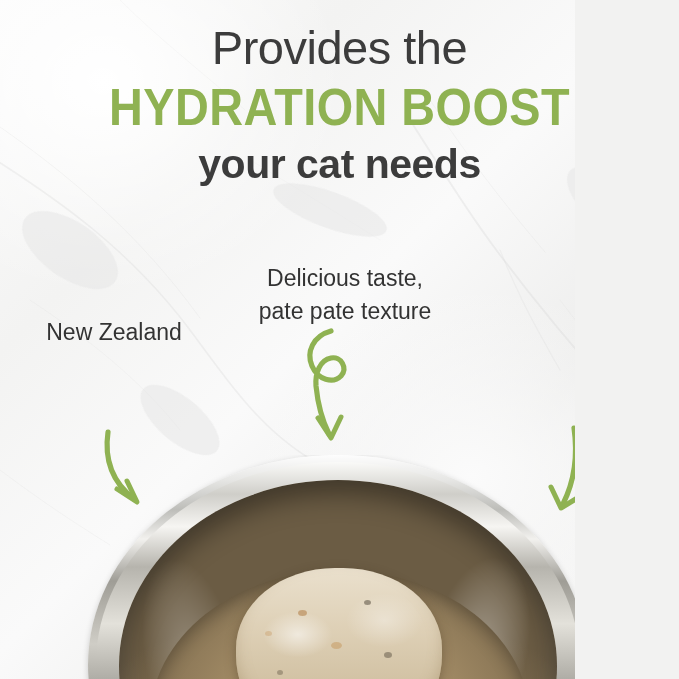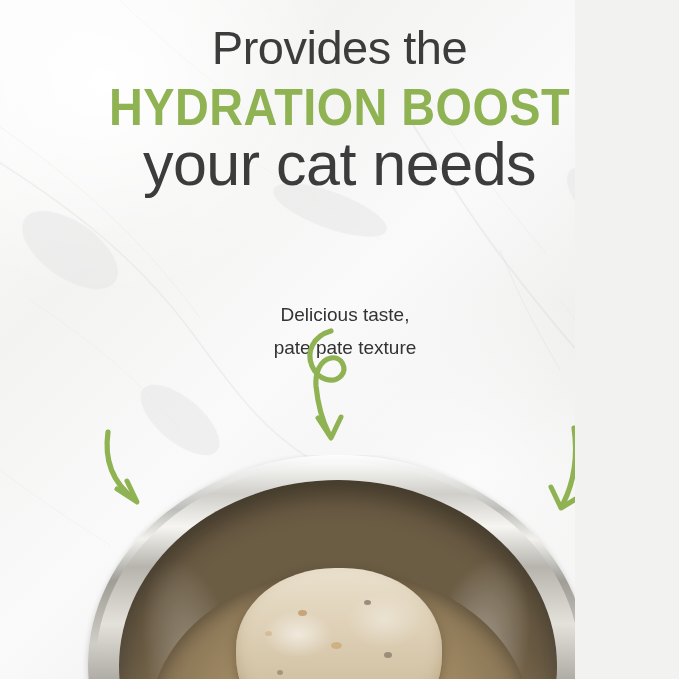--- a/index.html
+++ b/index.html
@@ -29,26 +29,26 @@
   }
   .h-line2{
     top:78px;
     font-size:52px;line-height:58px;
     color:#8fb252;font-weight:bold;
     letter-spacing:0.5px;
     transform:scaleX(0.90);
   }
   .h-line3{
     top:138px;
-    font-size:61px;line-height:52px;
-    color:#3c3c3c;letter-spacing:-0.5px;font-weight:400;
+    font-size:41px;line-height:52px;
+    color:#3c3c3c;letter-spacing:-0.5px;font-weight:700;
   }
 
   
-  .callout{position:absolute;text-align:center;color:#333333;font-size:19px;line-height:33px;font-weight:400;margin-top:36px;}
+  .callout{position:absolute;text-align:center;color:#333333;font-size:23px;line-height:33px;font-weight:400;}
   #callout-left{left:28px;top:316px;width:172px;}
   #callout-mid{left:245px;top:262px;width:200px;}
   #callout-right{left:465px;top:318px;width:172px;}
 
   
   #arrows{position:absolute;inset:0;width:679px;height:679px;pointer-events:none;}
 
   
   .bowl-wrap{position:absolute;left:0;top:455px;width:679px;height:224px;overflow:hidden;}
   .bowl-outer{
@@ -121,20 +121,21 @@
         <ellipse cx="330" cy="210" rx="60" ry="18" transform="rotate(20 330 210)"></ellipse>
       </g>
     </svg>
   </div>
 
   <div class="head h-line1">Provides the</div>
   <div class="head h-line2">HYDRATION BOOST</div>
   <div class="head h-line3">your cat needs</div>
 
   <div class="callout" id="callout-left">
+    <div>New Zealand</div>
   </div>
 
   <div class="callout" id="callout-mid">
     <div>Delicious taste,</div>
     <div>pate pate texture</div>
   </div>
 
   <div class="callout" id="callout-right">
   </div>
 

